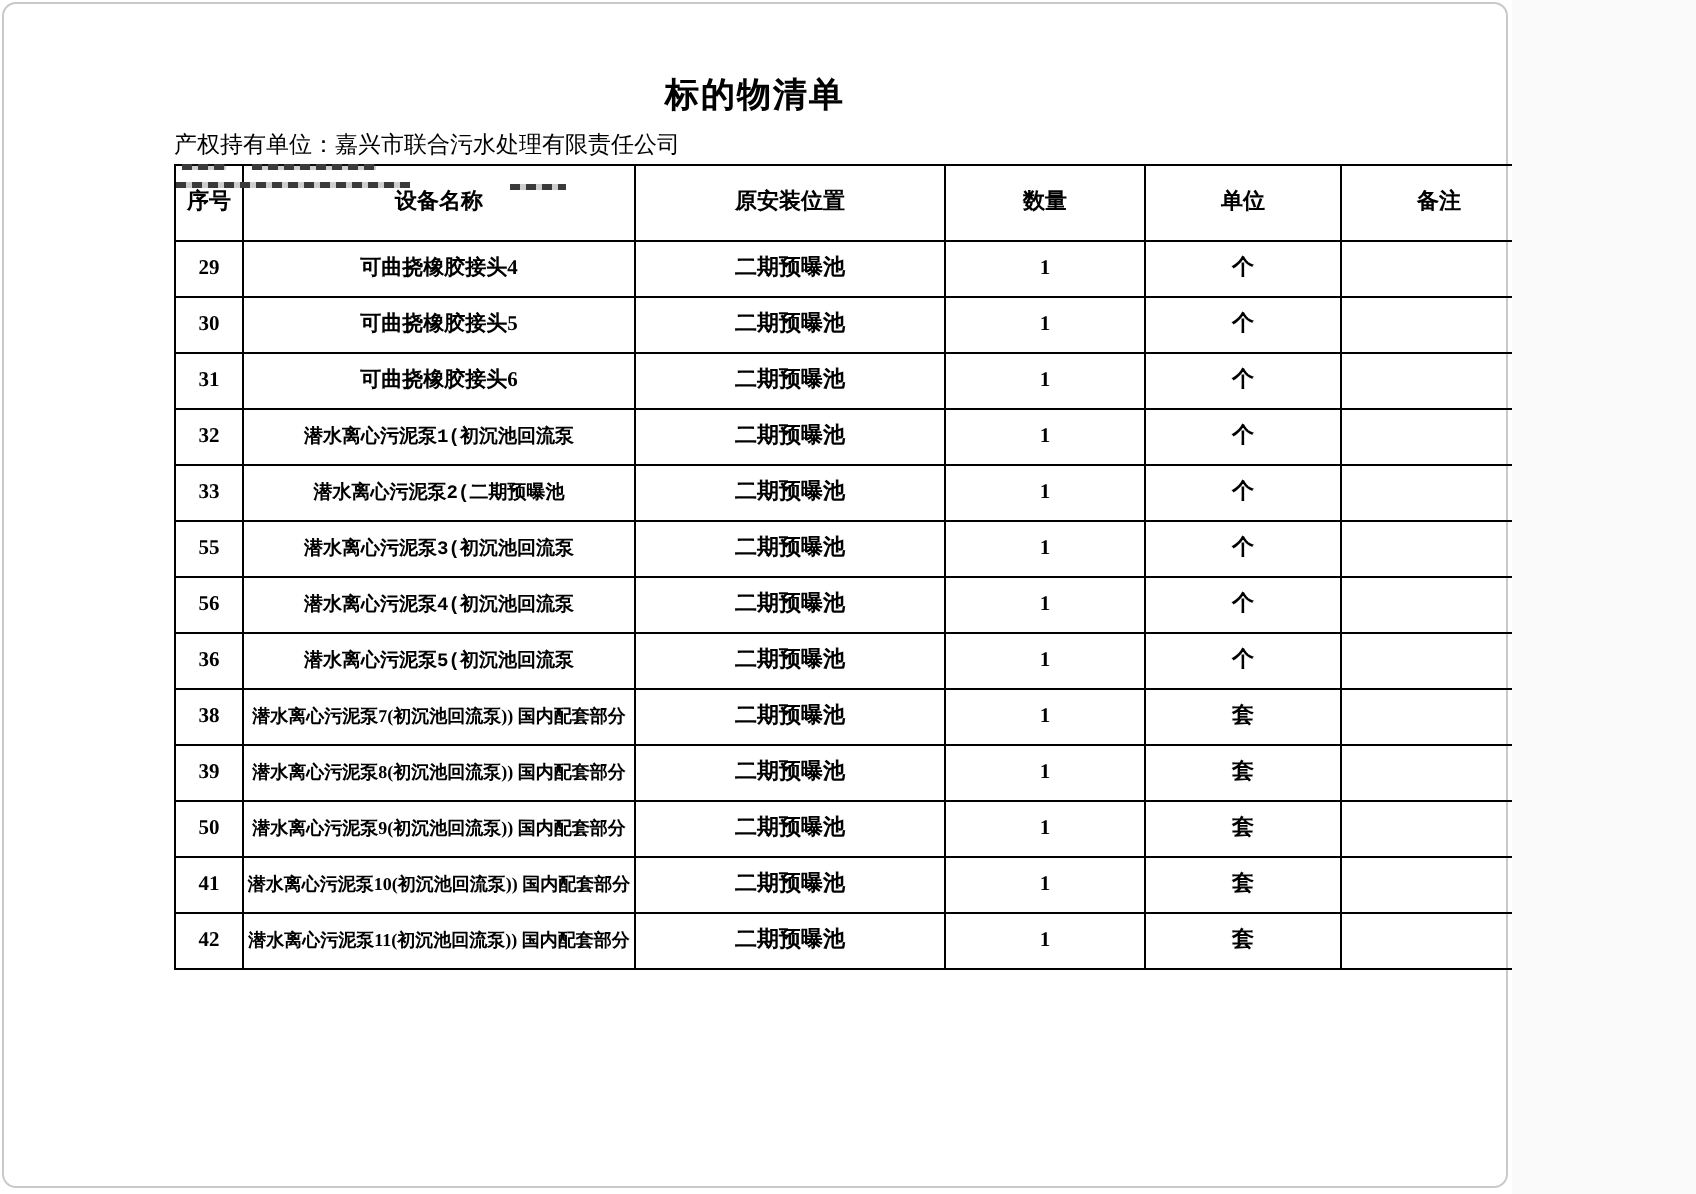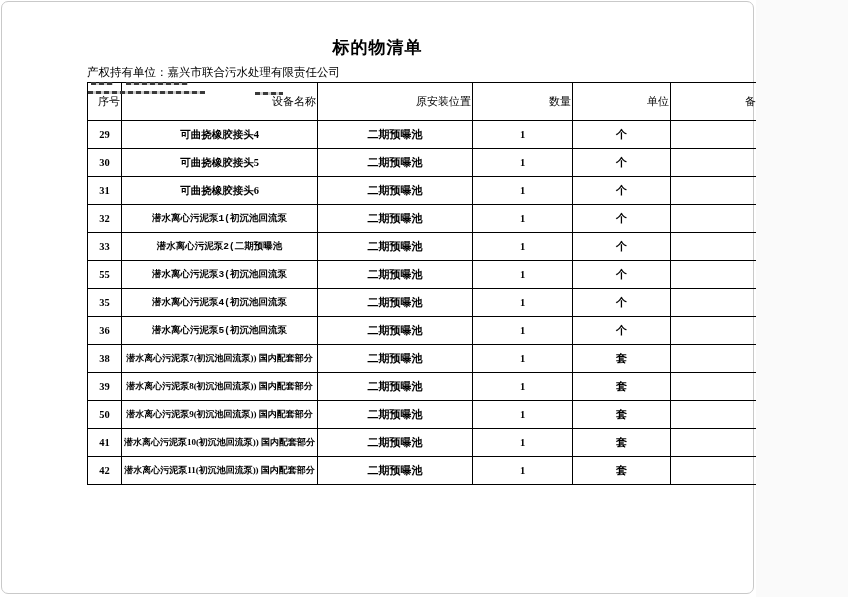--- a/index.html
+++ b/index.html
@@ -55,21 +55,21 @@
     border: 1px solid #000;
     text-align: center;
     vertical-align: middle;
     font-weight: bold;
     color: #000;
     padding: 0 1px;
     overflow: hidden;
     line-height: 1.25;
   }
   tr.header-row { height: 38px; }
-  tr.header-row th { font-size: 11px; font-weight: normal; text-align: right; }
+  tr.header-row th { font-size: 11px; font-weight: bold; }
   tr.data-row { height: 28px; }
   td.cell-no   { font-size: 10.5px; }
   td.cell-name { font-size: 10.5px; }
   td.cell-name.fs-m { font-size: 9.5px; font-family: Liberation Mono, monospace; }
   td.cell-name.fs-s { font-size: 9px; }
   td.cell-location { font-size: 11px; }
   td.cell-qty  { font-size: 10.5px; font-family: "Liberation Serif", serif; }
   td.cell-unit { font-size: 11px; }
   td.cell-remark { font-size: 11px; }
   
@@ -155,21 +155,21 @@
       </tr>
           <tr class="data-row">
         <td class="cell-no">55</td>
         <td class="cell-name fs-m">潜水离心污泥泵3(初沉池回流泵</td>
         <td class="cell-location">二期预曝池</td>
         <td class="cell-qty">1</td>
         <td class="cell-unit">个</td>
         <td class="cell-remark"></td>
       </tr>
           <tr class="data-row">
-        <td class="cell-no">35</td>
+        <td class="cell-no">56</td>
         <td class="cell-name fs-m">潜水离心污泥泵4(初沉池回流泵</td>
         <td class="cell-location">二期预曝池</td>
         <td class="cell-qty">1</td>
         <td class="cell-unit">个</td>
         <td class="cell-remark"></td>
       </tr>
           <tr class="data-row">
         <td class="cell-no">36</td>
         <td class="cell-name fs-m">潜水离心污泥泵5(初沉池回流泵</td>
         <td class="cell-location">二期预曝池</td>

